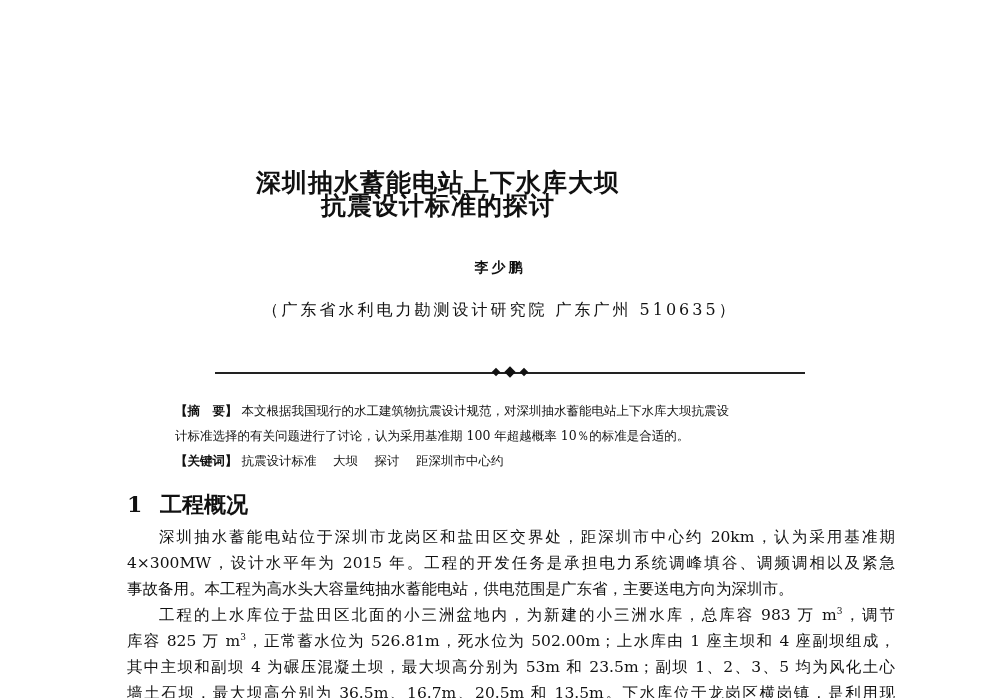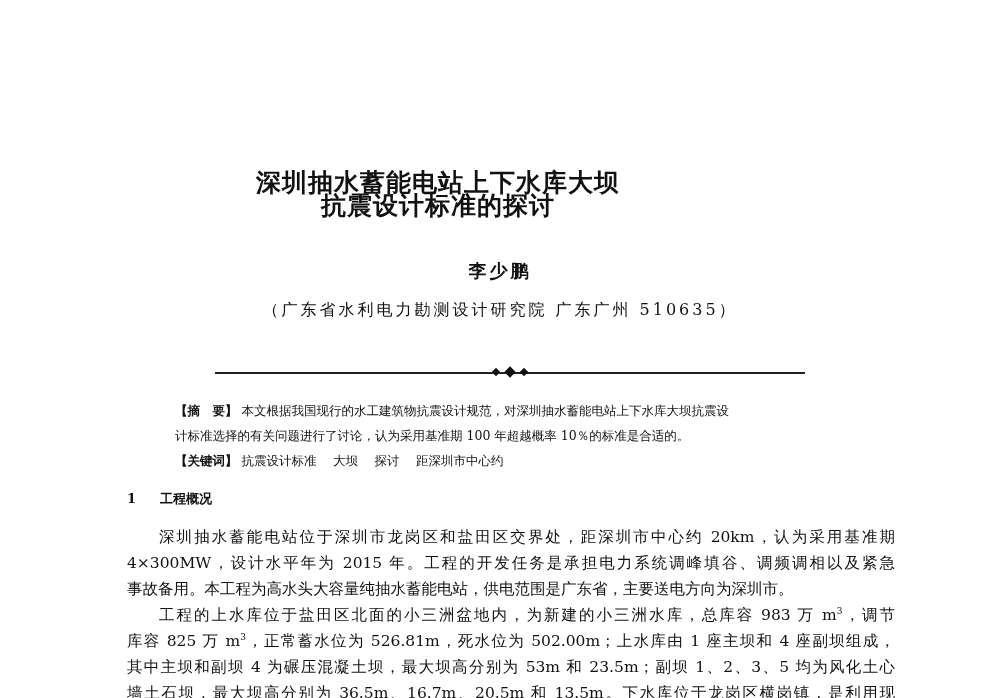--- a/index.html
+++ b/index.html
@@ -4,34 +4,34 @@
 <style>
   html, body { margin: 0; padding: 0; background: #ffffff; }
   body { width: 1000px; height: 698px; overflow: hidden; position: relative;
          font-family: "DejaVu Serif", "Liberation Serif", serif; color: #111; }
   .title { position: absolute; left: 0; width: 876px; text-align: center;
            font-family: "DejaVu Sans", "Liberation Sans", sans-serif; font-weight: bold;
            font-size: 25px; letter-spacing: 1px; color: #111; }
   #t1 { top: 166px; }
   #t2 { top: 189px; }
   .author { position: absolute; top: 259px; left: 0; width: 1000px; text-align: center;
-            font-size: 18px; font-weight: bold; letter-spacing: 3px; }
+            font-size: 14px; font-weight: bold; letter-spacing: 3px; }
   .affil { position: absolute; top: 300px; left: 0; width: 1000px; text-align: center;
            font-size: 16px; letter-spacing: 3px; }
   .divider { position: absolute; top: 371px; left: 215px; width: 590px; height: 2px; }
   .divider .line { position: absolute; top: 1px; left: 0; right: 0; height: 1.5px; background: #222; }
   .divider .dots { position: absolute; top: -4px; left: 272px; width: 46px; height: 10px; }
   .dot { position: absolute; width: 6px; height: 6px; background: #111; transform: rotate(45deg); top: 2px; }
   .dot.big { width: 8px; height: 8px; top: 1px; }
   .abstract { position: absolute; left: 175px; width: 680px; font-size: 12.5px; line-height: 26px; }
   #abs1 { top: 398px; }
   #abs2 { top: 423px; }
   #kw   { top: 448px; }
   .lbl { font-weight: bold; font-family: "DejaVu Sans", "Liberation Sans", sans-serif; text-align: center; }
-  .section { position: absolute; top: 490px; left: 127px; font-size: 13px; font-weight: bold;
+  .section { position: absolute; top: 490px; left: 127px; font-size: 22px; font-weight: bold;
              font-family: "DejaVu Sans", "Liberation Sans", sans-serif; }
   .section .num { display: inline-block; width: 33px; font-family: "DejaVu Serif", serif; }
   .body { position: absolute; left: 127px; width: 768px; font-size: 15.5px; line-height: 26px;
           text-align: justify; text-align-last: justify; white-space: nowrap; }
   .body.last { text-align-last: left; }
   .indent { padding-left: 32px; width: 736px; left: 127px; }
   sup { font-size: 9px; vertical-align: super; line-height: 0; }
 </style>
 </head>
 <body>

